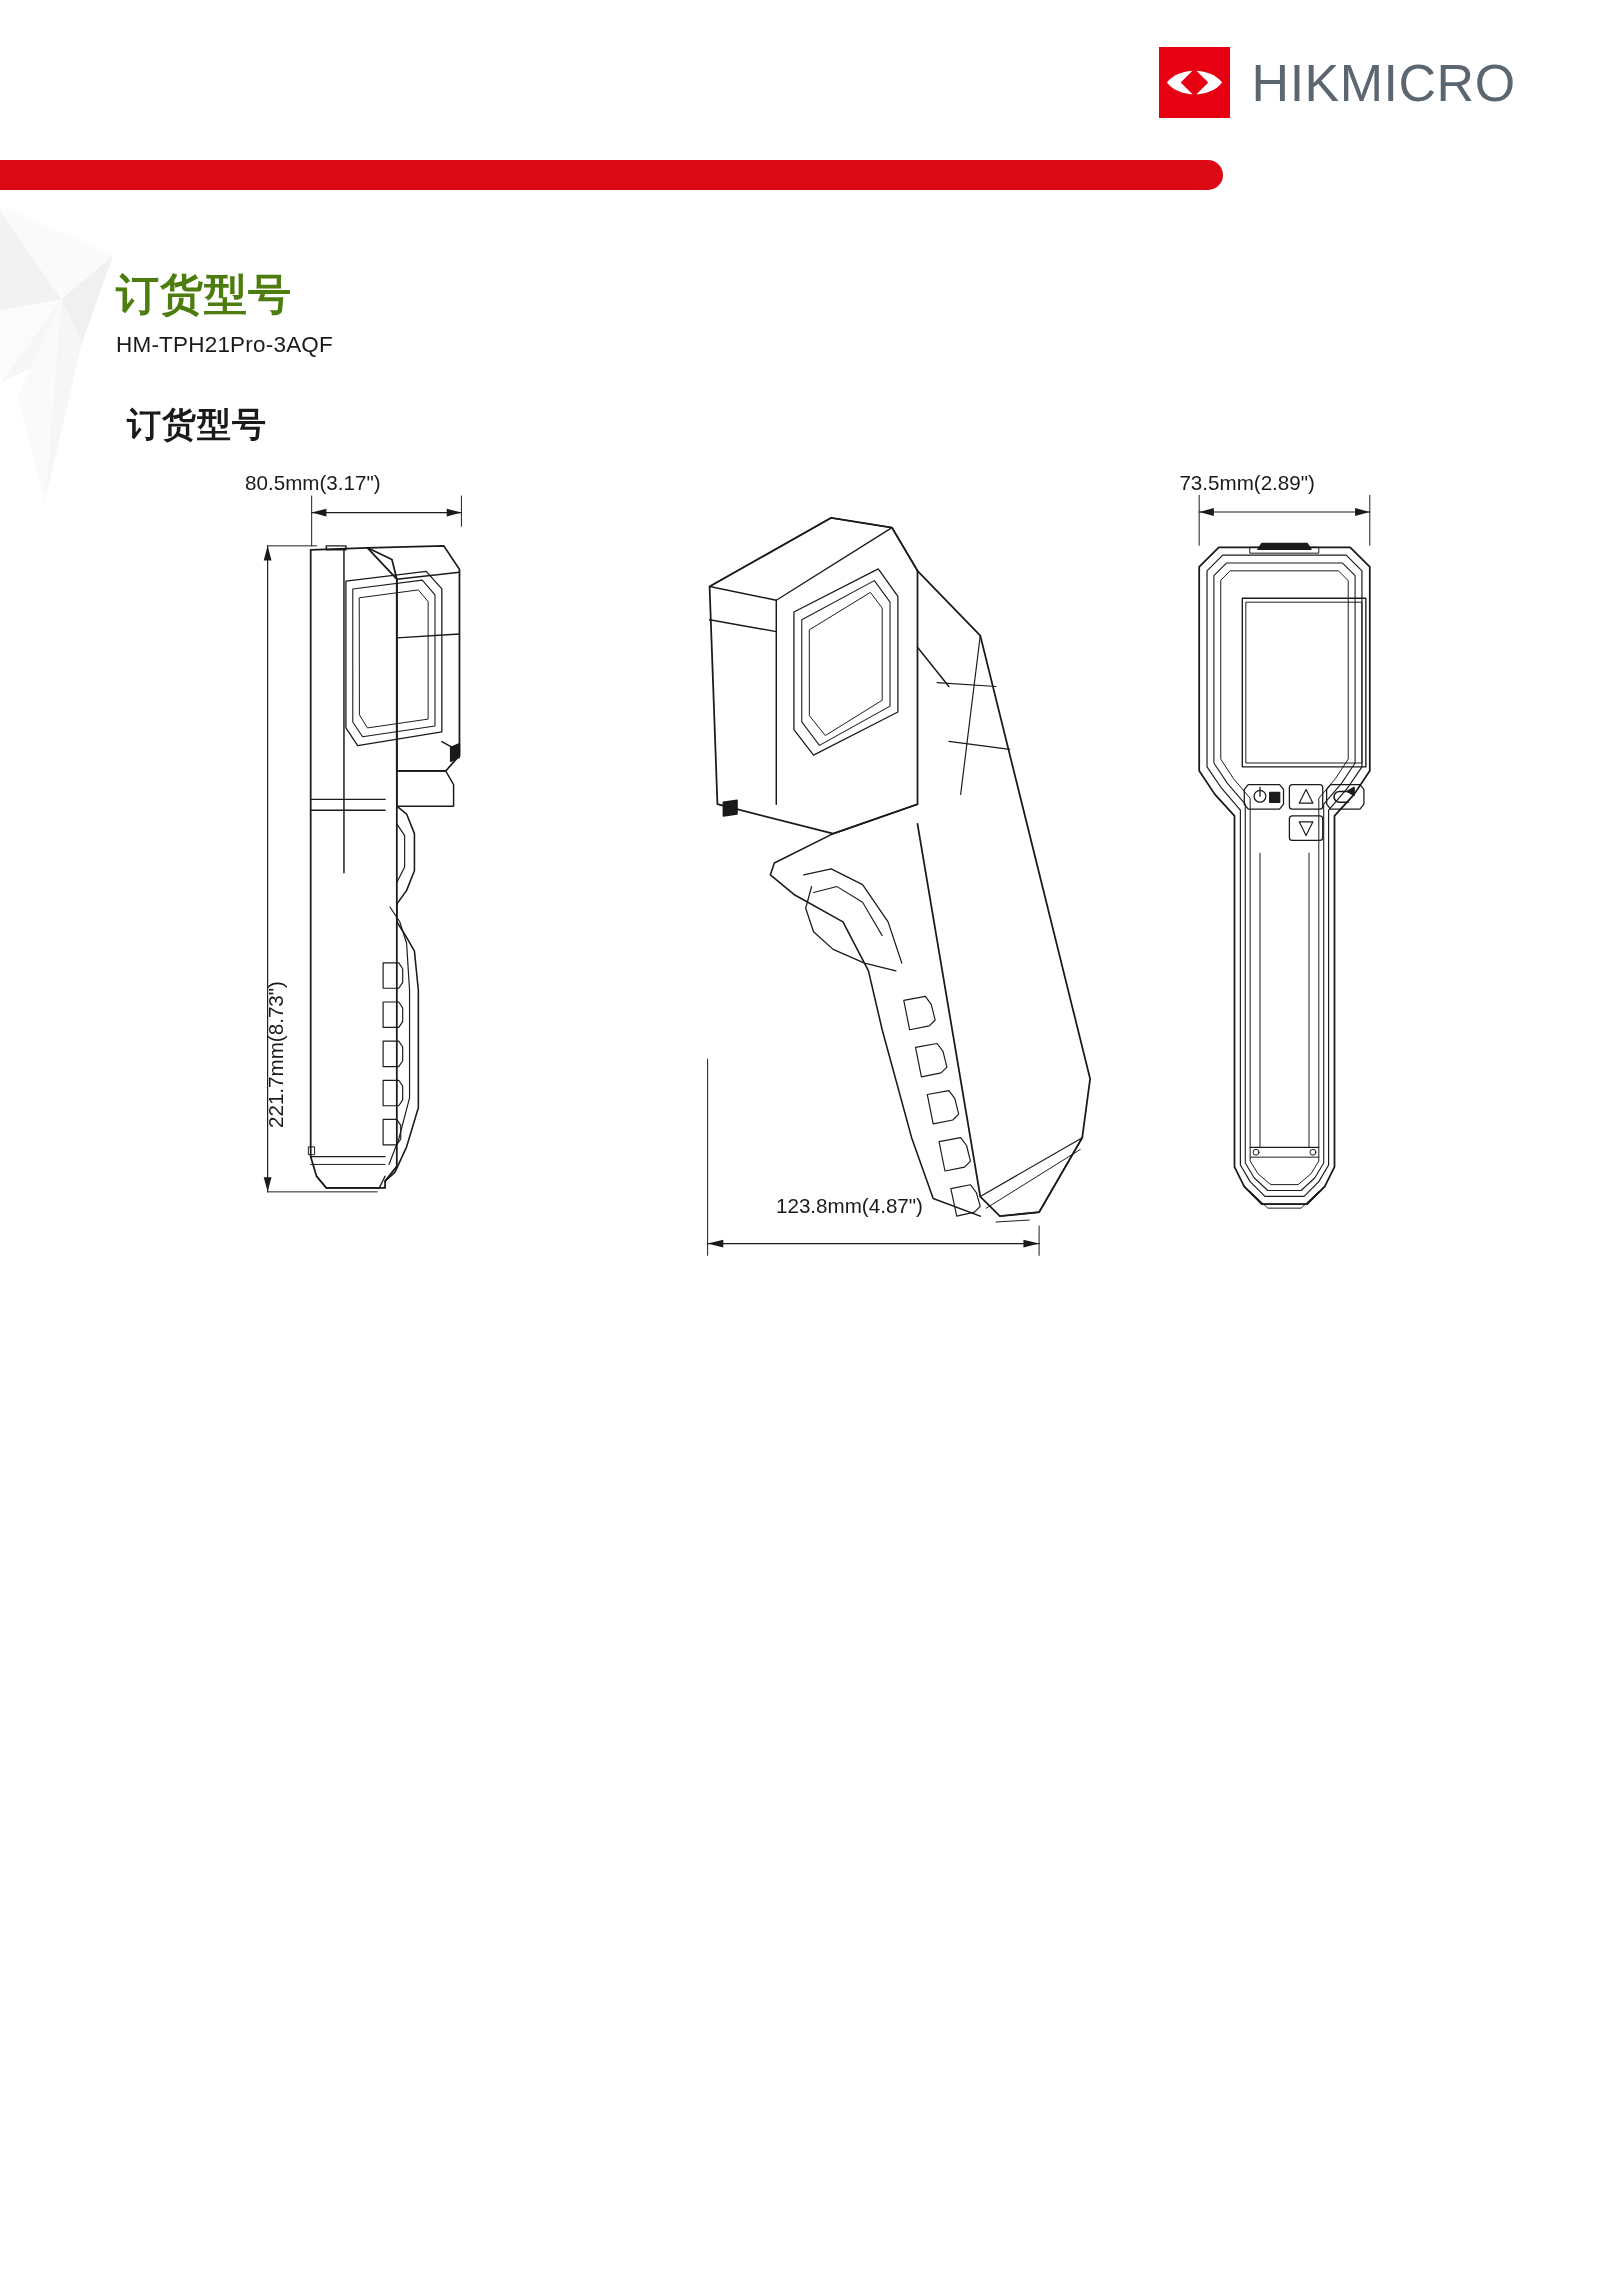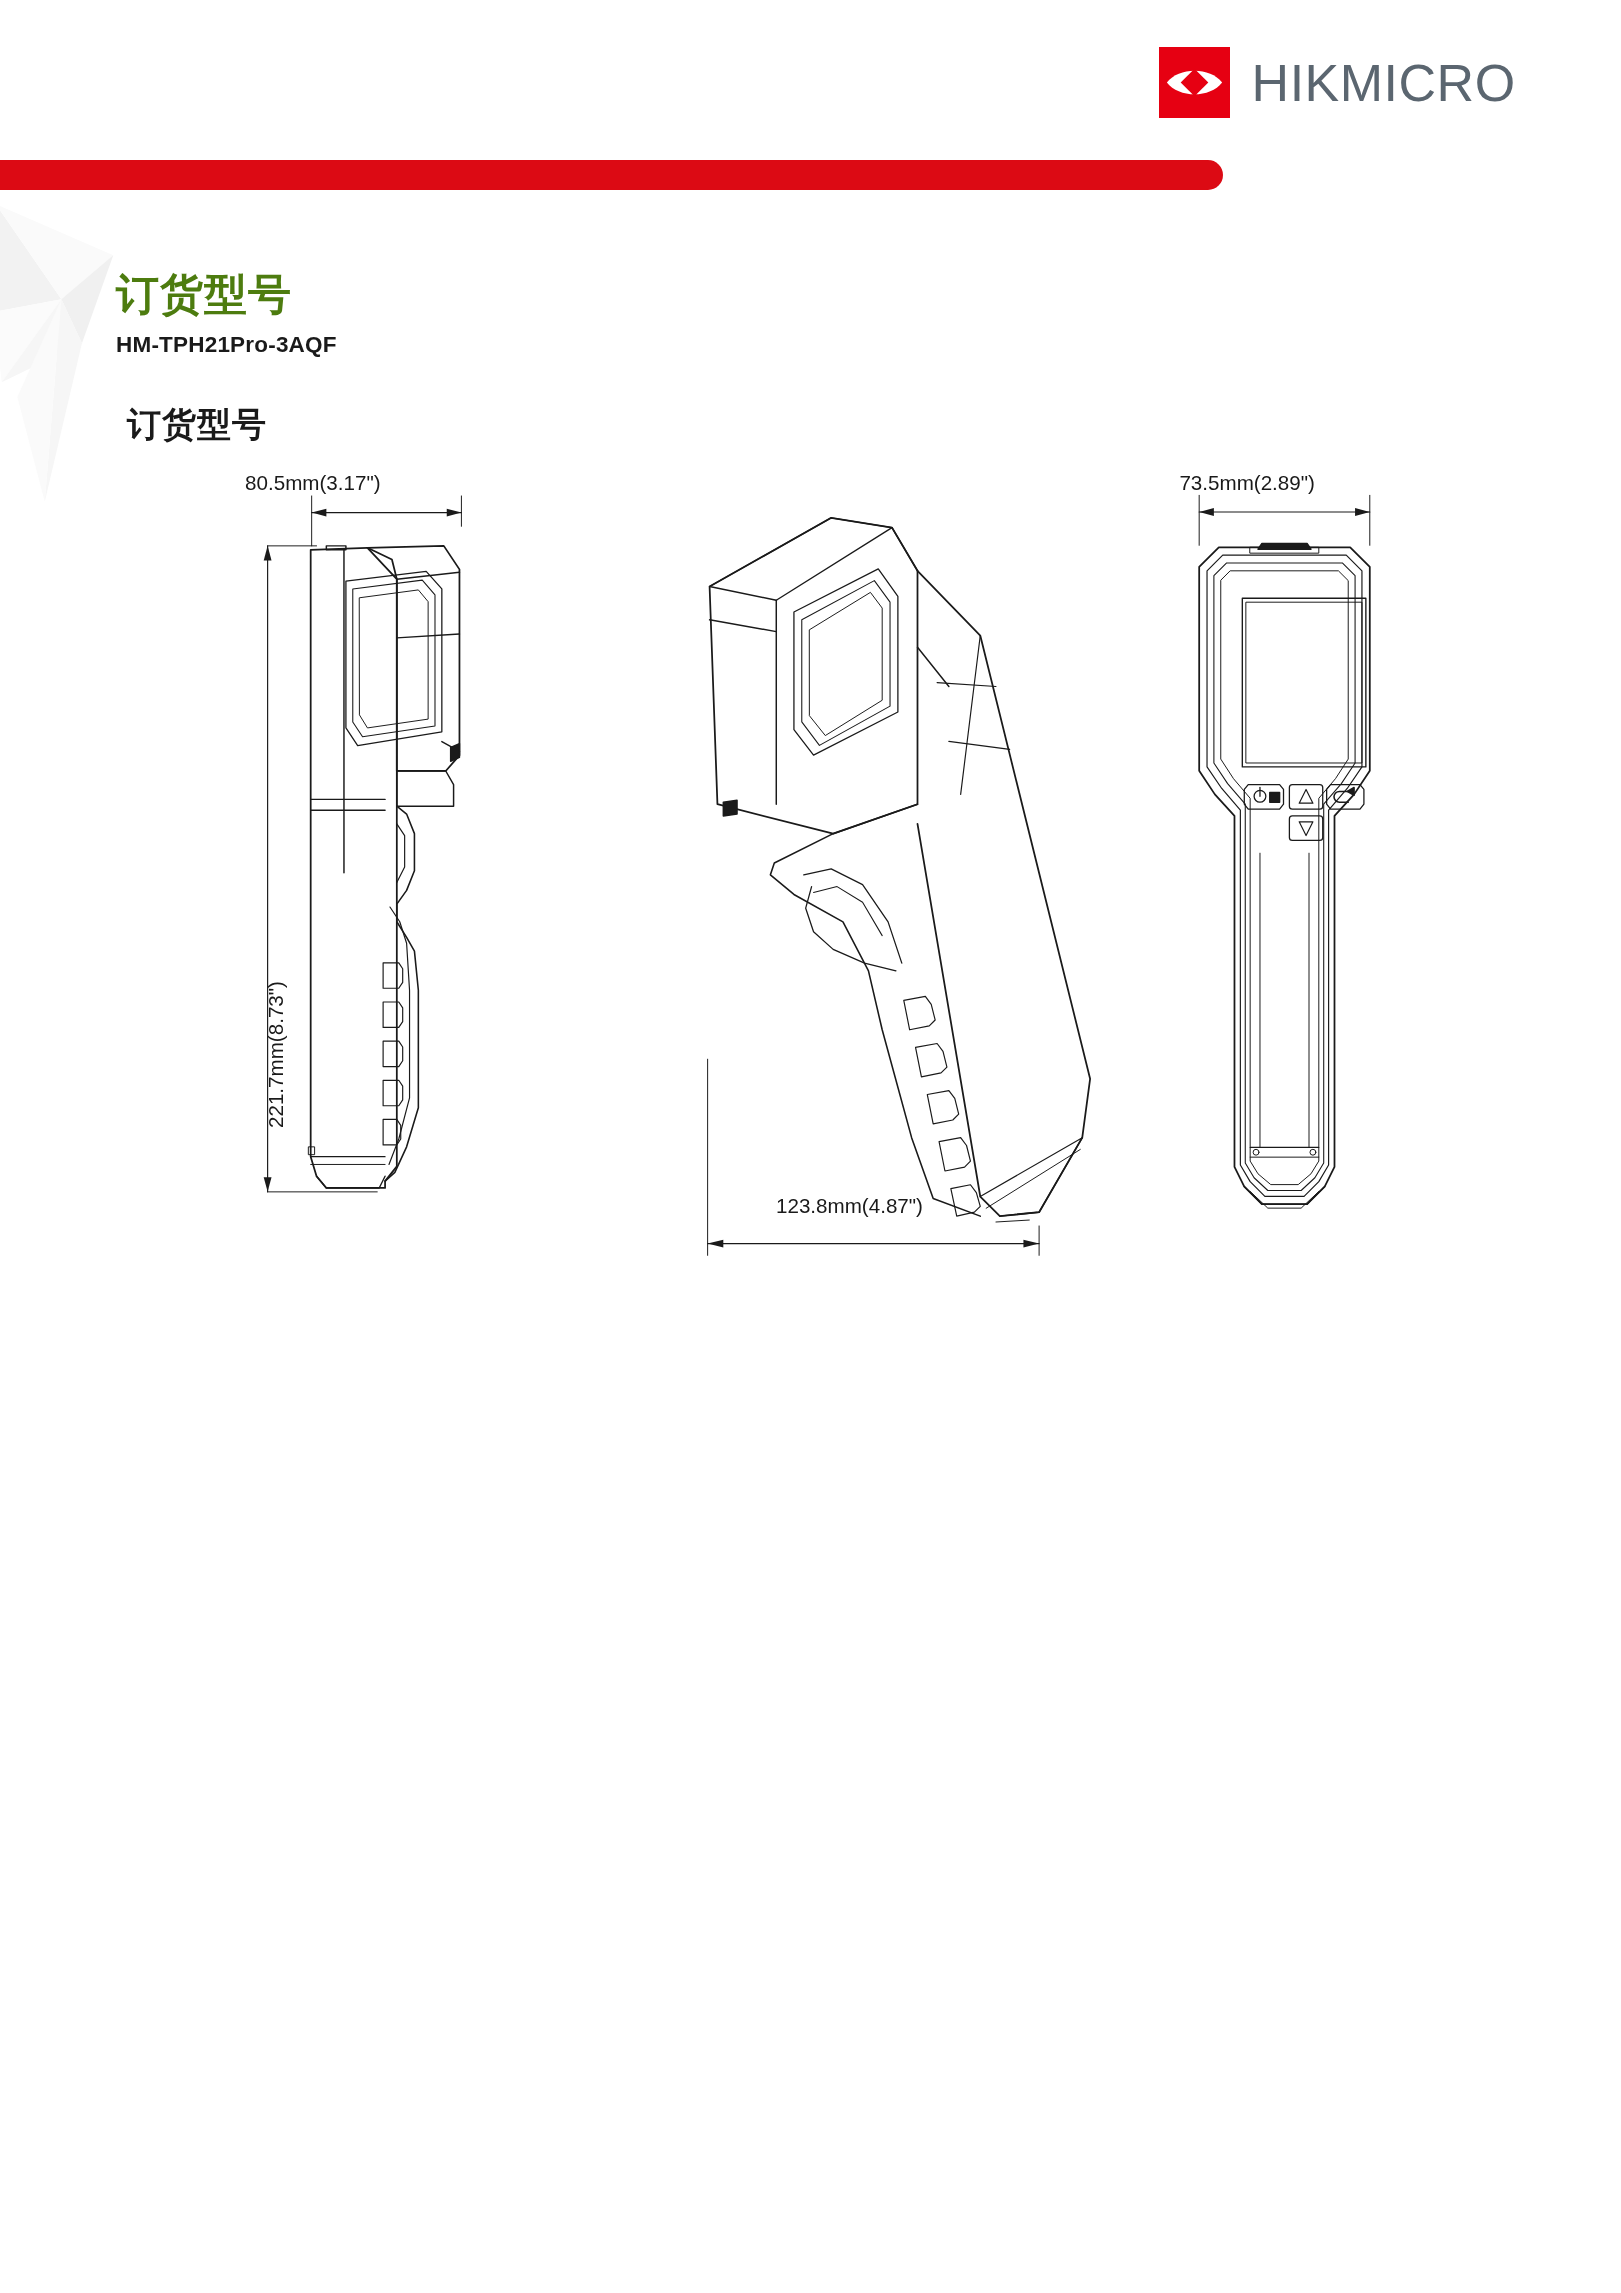--- a/index.html
+++ b/index.html
@@ -77,21 +77,20 @@
     line-height: 1;
   }
   .model-no {
     position: absolute;
     left: 116px;
     top: 334px;
     font-size: 22.5px;
     color: #1a1a1a;
     letter-spacing: 0.2px;
     line-height: 1;
-    font-weight: bold;
   }
   .h-dim {
     position: absolute;
     left: 127px;
     top: 407px;
     font-size: 34px;
     font-weight: bold;
     color: #1a1a1a;
     letter-spacing: 1px;
     line-height: 1;

